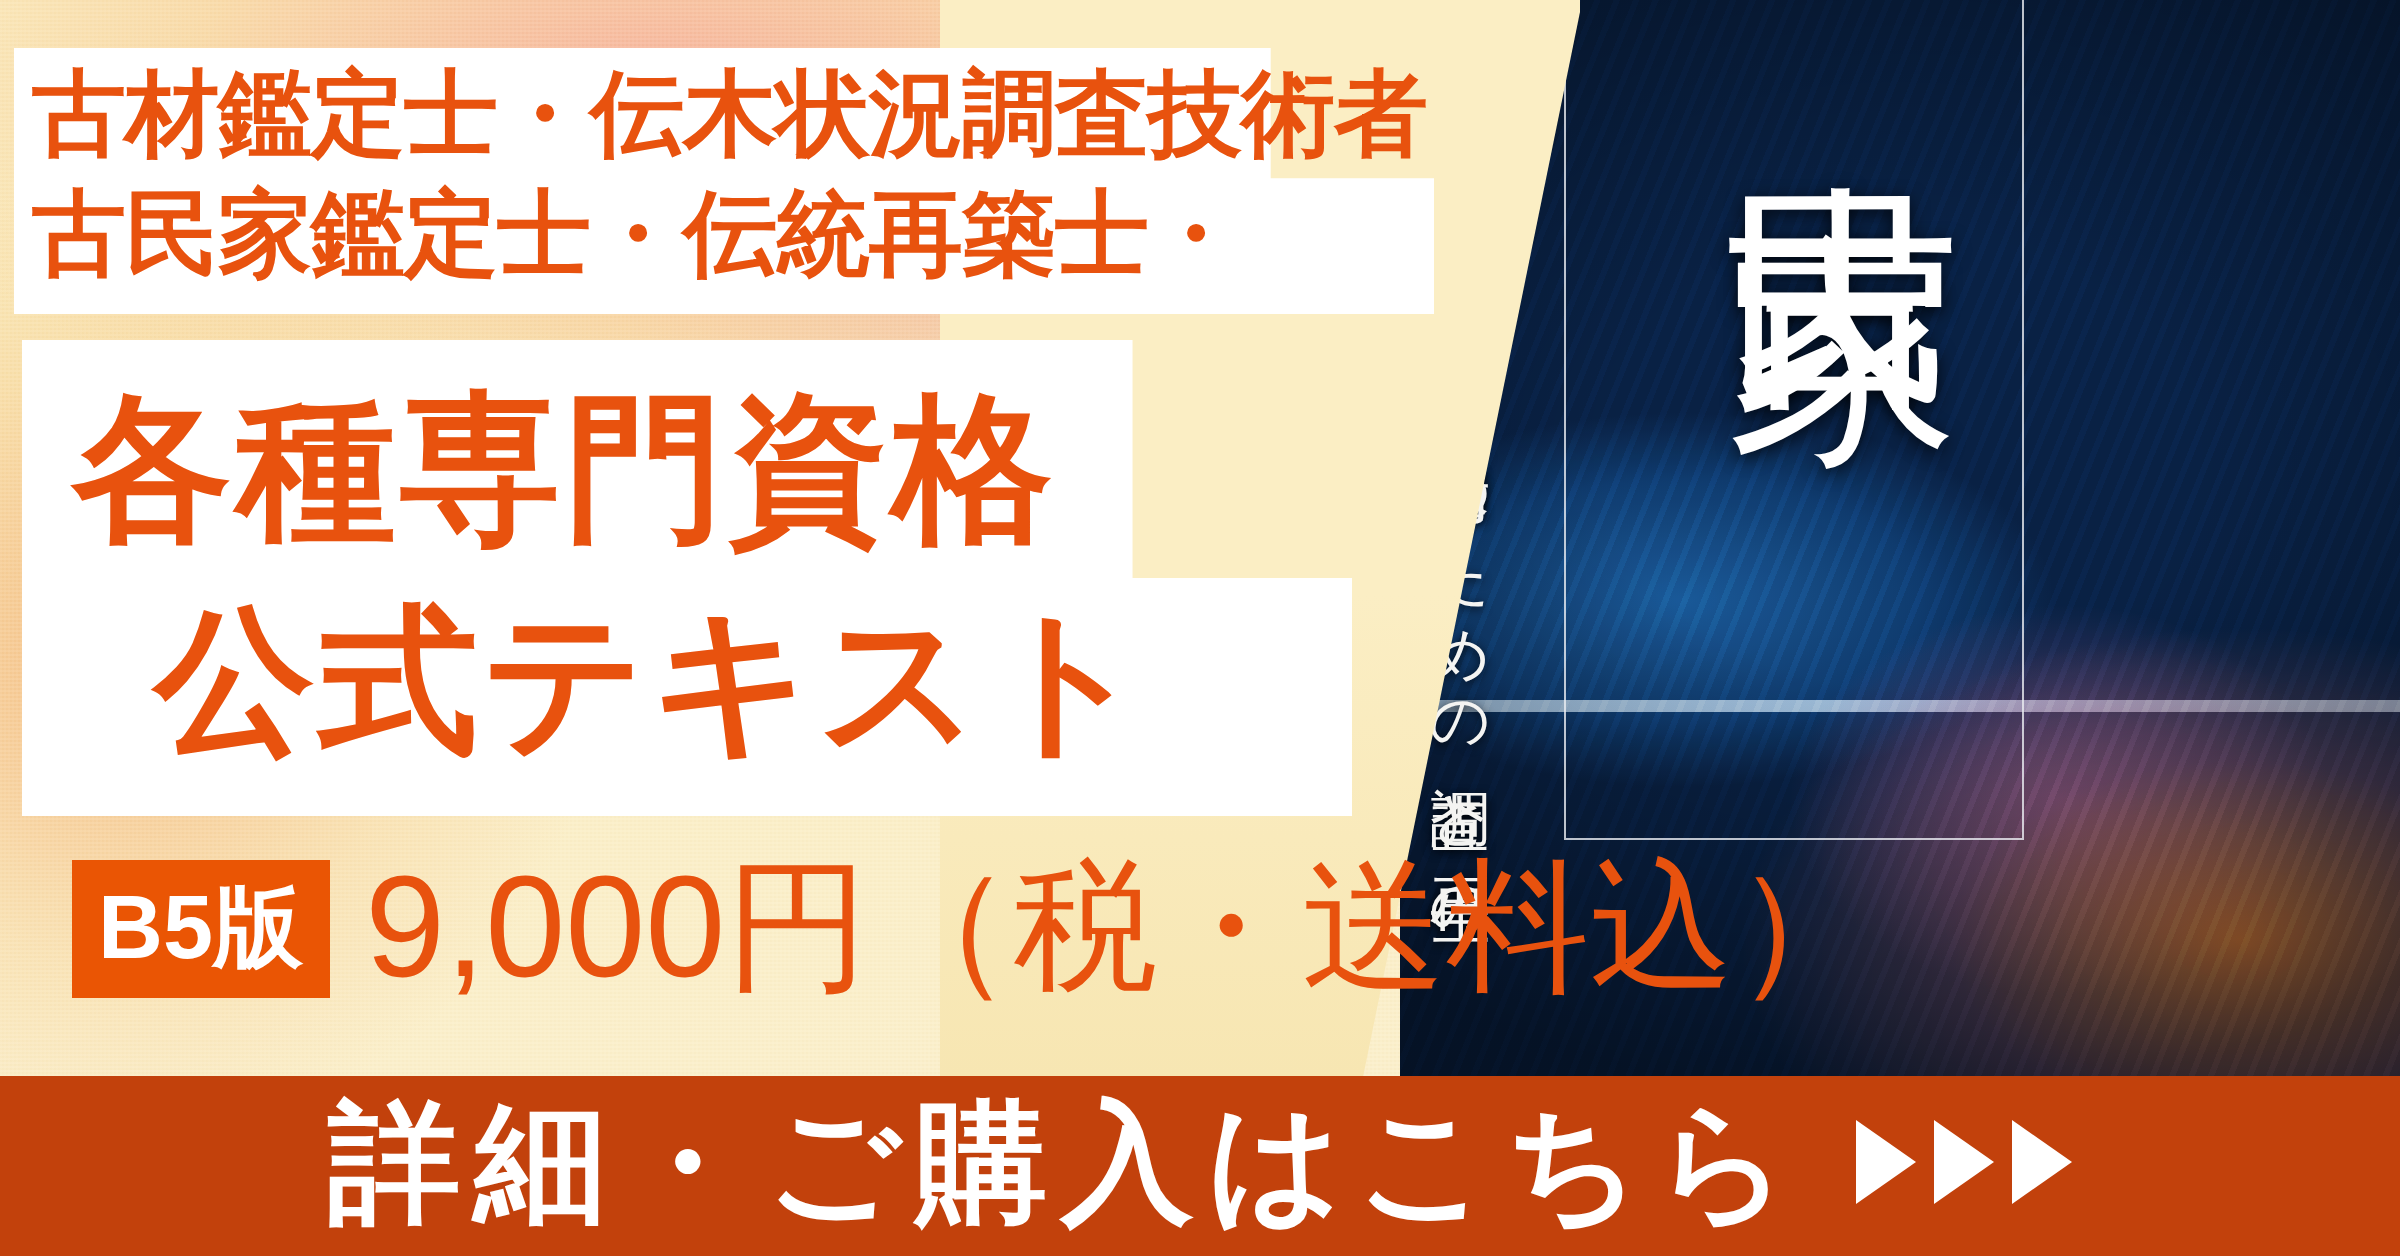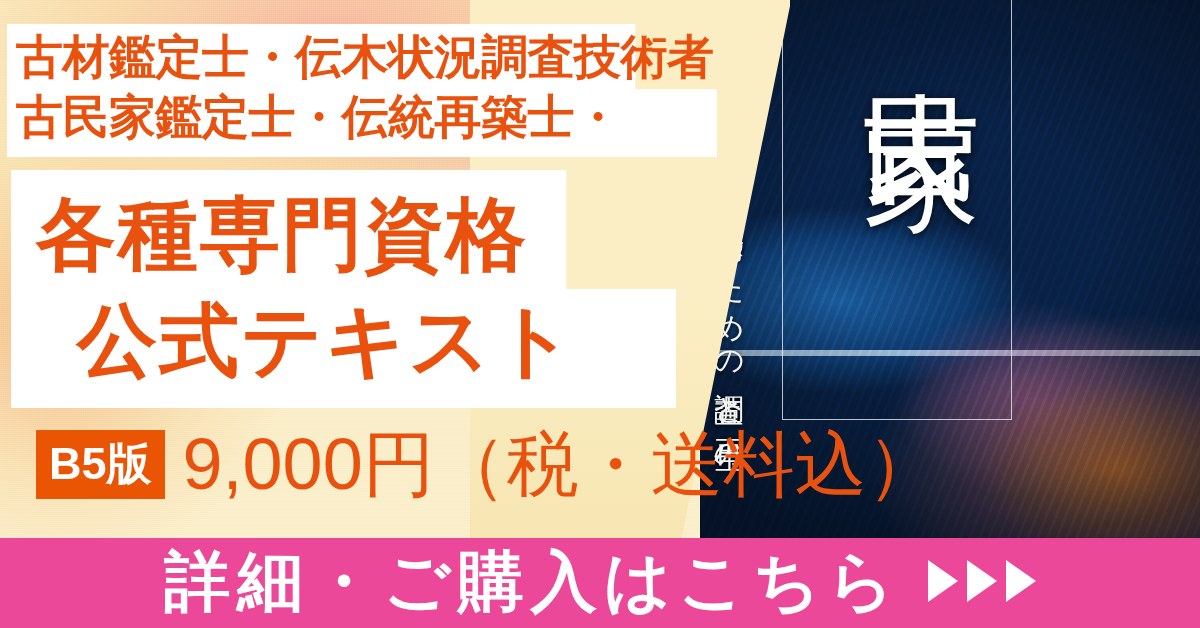--- a/index.html
+++ b/index.html
@@ -245,21 +245,21 @@
     white-space: nowrap;
   }
 
   
   .cta {
     position: absolute;
     left: 0;
     bottom: 0;
     width: 1200px;
     height: 90px;
-    background: #ec4899;
+    background: #c2410c;
     display: flex;
     align-items: center;
     justify-content: center;
     gap: 26px;
     cursor: pointer;
   }
   .cta-text {
     color: #ffffff;
     font-size: 66px;
     font-weight: 700;

